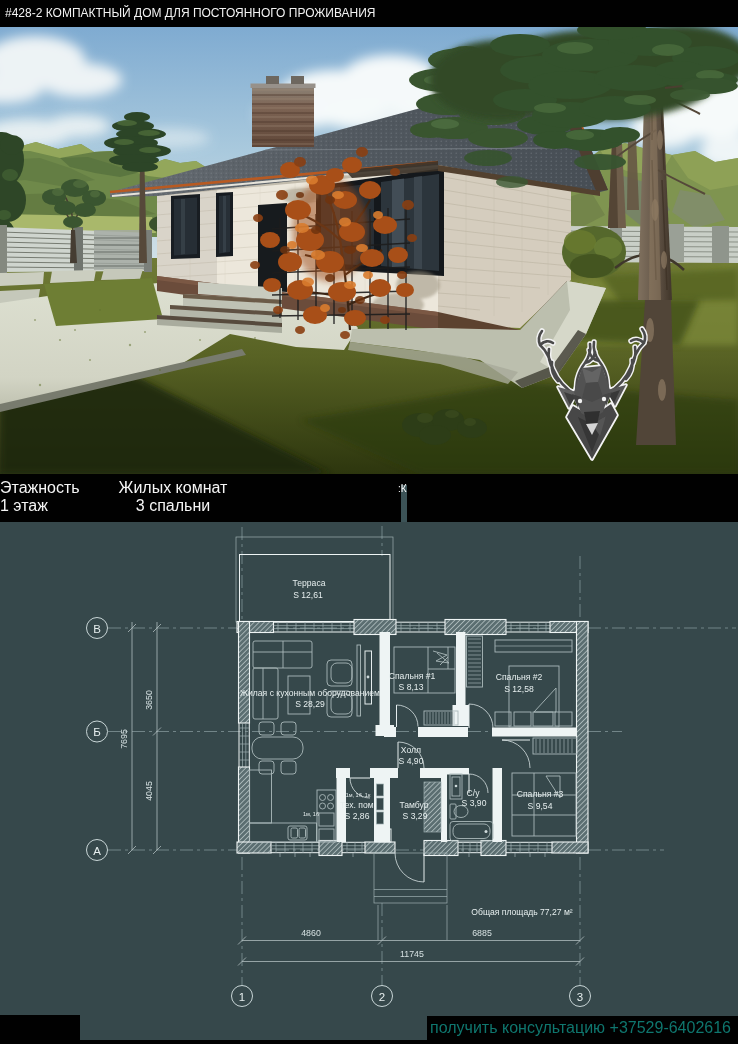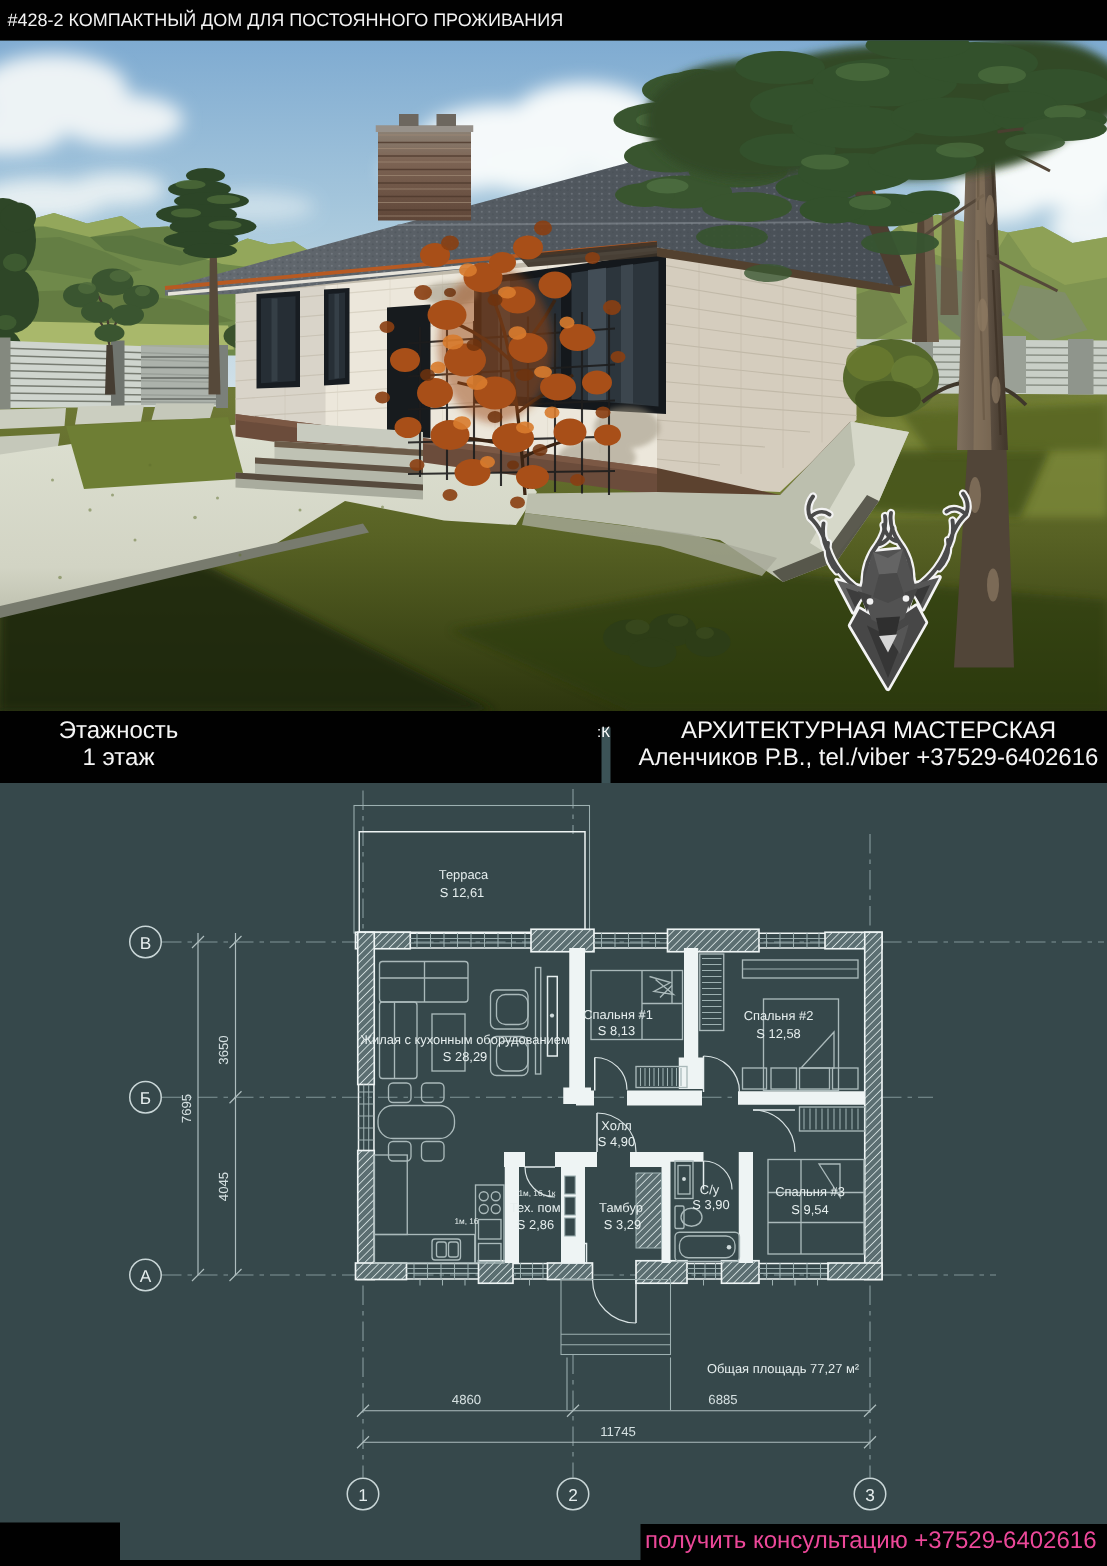--- a/index.html
+++ b/index.html
@@ -568,28 +568,28 @@
 <polygon points="612,392 603,395 606,406" fill="#464646"></polygon>
 <polygon points="584,412 600,411 597,425 587,426" fill="#2f2f2f"></polygon>
 <polygon points="586,424 598,423 592,435" fill="#d6d6d6"></polygon>
 <circle cx="580" cy="401" r="2.2" fill="#f2f2f2"></circle>
 <circle cx="604" cy="399" r="2.2" fill="#f2f2f2"></circle>
 </g>
 </svg>
 
 <div class="abs" style="left:0;top:474px;width:738px;height:48px;background:#010101;color:#f5f5f5;font-size:16px">
 
-  <div class="abs" style="left:14px;top:5px;width:130px;text-align:center">Этажность<br>1 этаж</div>
-
+  <div class="abs" style="left:0;top:5px;width:130px;">Этажность<br>1 этаж</div>
+
+  <div class="abs" style="left:108px;top:5px;width:130px;text-align:center">Жилых комнат<br>3 спальни</div>
 
 
   <div class="abs" style="left:401px;top:11px;width:6px;height:37px;background:#3c5357"></div>
   <div class="abs" style="left:398px;top:9px;width:14px;height:12px;color:#fff;font-size:10px">:К</div>
 
-  <div class="abs" style="left:420px;top:5px;width:318px;text-align:center">АРХИТЕКТУРНАЯ МАСТЕРСКАЯ<br>Аленчиков Р.В., tel./viber +37529-6402616</div>
 </div>
 
 <svg class="abs" style="left:0;top:522px" width="738" height="522" viewBox="0 522 738 522">
 <defs>
 <pattern id="h" width="3.6" height="3.6" patternUnits="userSpaceOnUse" patternTransform="rotate(45)">
         <rect width="3.6" height="3.6" fill="#5b6e71"></rect>
         <line x1="0" y1="0" x2="0" y2="3.6" stroke="#dde8e8" stroke-width="1.1"></line>
       </pattern>
 </defs>
 <style>
@@ -1002,13 +1002,13 @@
 <g>
       <circle cx="580" cy="996" r="10.5" fill="none" stroke="#c9d6d7" stroke-width="1"></circle>
       <text class="axn" x="580" y="1000.5" text-anchor="middle">3</text>
     </g>
 </svg>
 
 <div class="abs" style="left:0;top:1015px;width:80px;height:25px;background:#010101"></div>
 
 <div class="abs" style="left:0;top:1040px;width:738px;height:4px;background:#010101"></div>
 
-<div class="abs" style="left:427px;top:1016px;width:311px;height:24px;background:#010101;color:#ec4899;font-size:16px;line-height:24px;text-align:right;padding-right:7px;box-sizing:border-box;font-size:16px!important">получить консультацию +37529-6402616</div>
+<div class="abs" style="left:427px;top:1016px;width:311px;height:24px;background:#010101;color:#0f766e;font-size:16px;line-height:24px;text-align:right;padding-right:7px;box-sizing:border-box;font-size:16px!important">получить консультацию +37529-6402616</div>
 
 </body></html>

